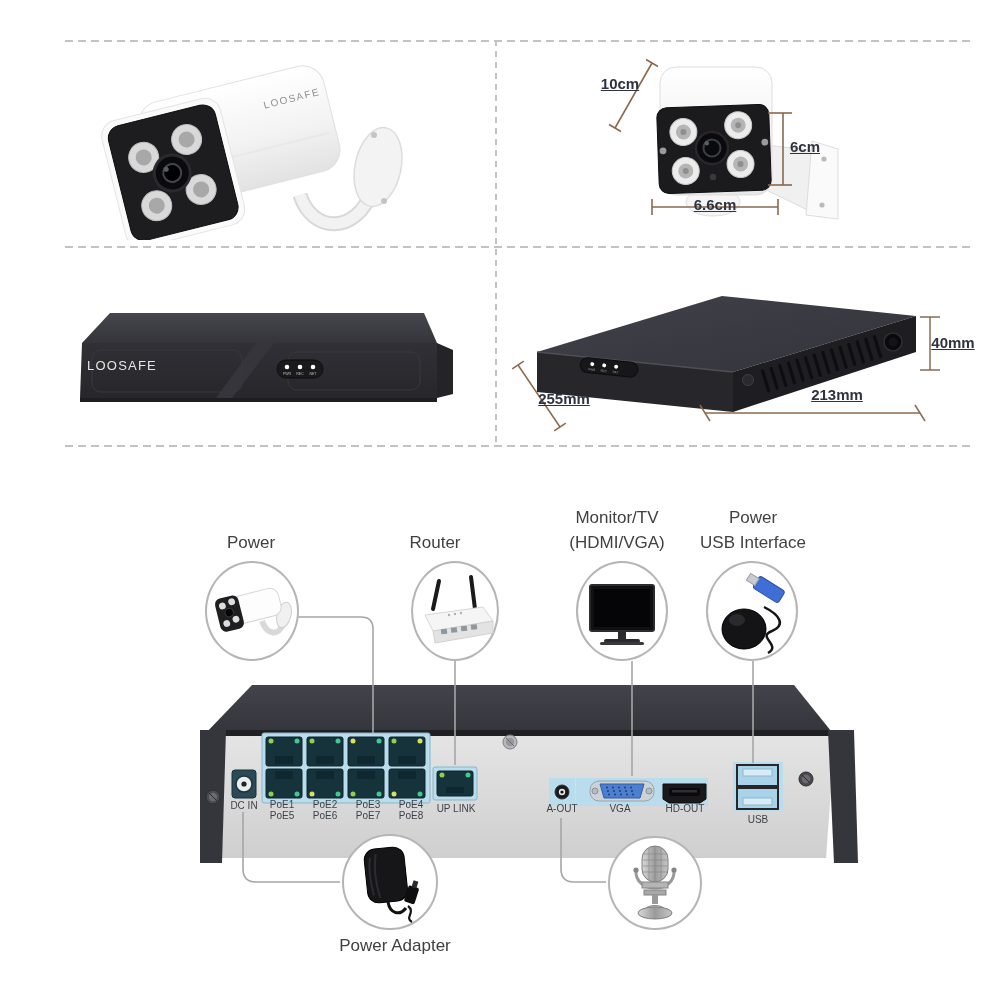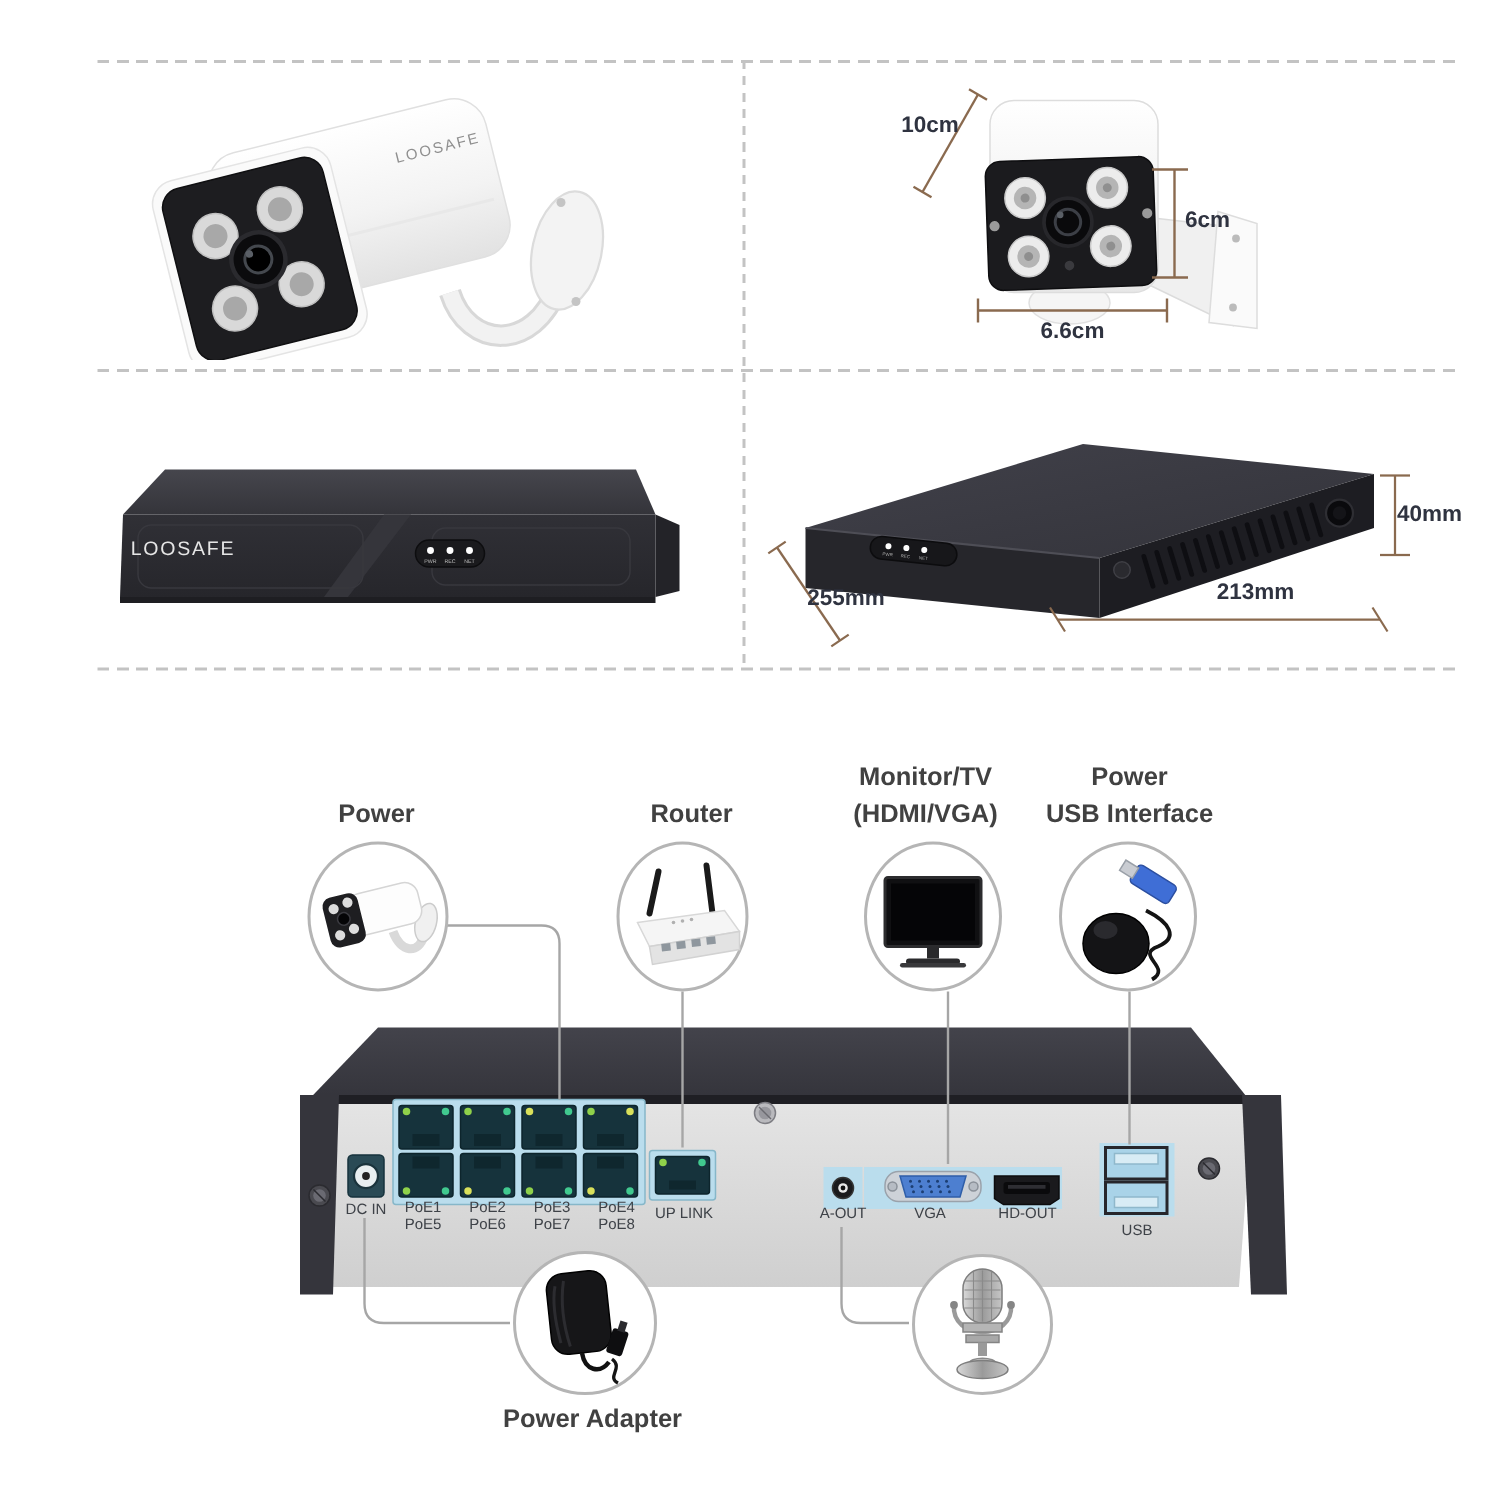--- a/index.html
+++ b/index.html
@@ -3,22 +3,22 @@
 <meta charset="utf-8">
 <style>
   html,body{margin:0;padding:0;background:#fff;}
   #canvas{position:relative;width:1000px;height:1000px;background:#ffffff;overflow:hidden;
           font-family:"Liberation Sans",sans-serif;}
   .abs{position:absolute;}
   .dash-h{position:absolute;left:65px;width:905px;height:2px;
           background:repeating-linear-gradient(90deg,#c3c3c3 0 8px,transparent 8px 13px);}
   .dash-v{position:absolute;left:495px;top:40px;width:2px;height:405px;
           background:repeating-linear-gradient(180deg,#c3c3c3 0 6px,transparent 6px 11px);}
-  .dim-label{position:absolute;font-weight:bold;font-size:15px;color:#2f3340;transform:translateX(-50%);white-space:nowrap;}
-  .diag-label{position:absolute;font-weight:bold;font-size:17px;color:#414141;transform:translateX(-50%);
+  .dim-label{position:absolute;font-weight:bold;font-size:15px;color:#2f3340;transform:translateX(-50%);white-space:nowrap;text-decoration:underline;}
+  .diag-label{position:absolute;font-weight:normal;font-size:17px;color:#414141;transform:translateX(-50%);
               text-align:center;white-space:nowrap;}
   .circle{position:absolute;background:#fff;border:2px solid #b5b5b5;border-radius:50%;
           display:flex;align-items:center;justify-content:center;box-sizing:border-box;}
   svg text{font-family:"Liberation Sans",sans-serif;}
 </style>
 </head>
 <body>
 
 <div id="canvas">
 
@@ -119,21 +119,21 @@
     </g>
 
     <g stroke="#8a6a4f" stroke-width="1.6">
       <line x1="152" y1="162" x2="278" y2="162"></line>
       <line x1="152" y1="154" x2="152" y2="170"></line>
         <line x1="278" y1="154" x2="278" y2="170"></line>
     </g>
   </svg>
   <div class="dim-label" style="left:620px;top:75px">10cm</div>
   <div class="dim-label" style="left:805px;top:138px">6cm</div>
-  <div class="dim-label" style="left:715px;top:212px">6.6cm</div>
+  <div class="dim-label" style="left:715px;top:196px">6.6cm</div>
 
   <svg class="abs" style="left:60px;top:300px" width="420" height="115" viewBox="0 0 420 115">
     <defs>
       <linearGradient id="nvrTop" x1="0" y1="0" x2="0" y2="1">
         <stop offset="0" stop-color="#46464d"></stop>
           <stop offset="1" stop-color="#34343a"></stop>
       </linearGradient>
       <linearGradient id="nvrFace" x1="0" y1="0" x2="0" y2="1">
         <stop offset="0" stop-color="#303036"></stop>
           <stop offset="1" stop-color="#26262b"></stop>
@@ -212,21 +212,21 @@
       <line x1="430" y1="37" x2="430" y2="90"></line>
       <line x1="420" y1="37" x2="440" y2="37"></line>
         <line x1="420" y1="90" x2="440" y2="90"></line>
     </g>
   </svg>
   <div class="dim-label" style="left:564px;top:390px">255mm</div>
   <div class="dim-label" style="left:837px;top:386px">213mm</div>
   <div class="dim-label" style="left:953px;top:334px">40mm</div>
 
   <div class="diag-label" style="left:251px;top:533px">Power</div>
-  <div class="diag-label" style="left:461px;top:533px">Router</div>
+  <div class="diag-label" style="left:435px;top:533px">Router</div>
   <div class="diag-label" style="left:617px;top:508px">Monitor/TV</div>
   <div class="diag-label" style="left:617px;top:533px">(HDMI/VGA)</div>
   <div class="diag-label" style="left:753px;top:508px">Power</div>
   <div class="diag-label" style="left:753px;top:533px">USB Interface</div>
   <div class="diag-label" style="left:395px;top:936px">Power Adapter</div>
 
   <svg class="abs" style="left:180px;top:675px" width="680" height="190" viewBox="0 0 680 190">
     <defs>
       <linearGradient id="panelG" x1="0" y1="0" x2="0" y2="1">
         <stop offset="0" stop-color="#e4e4e4"></stop>

